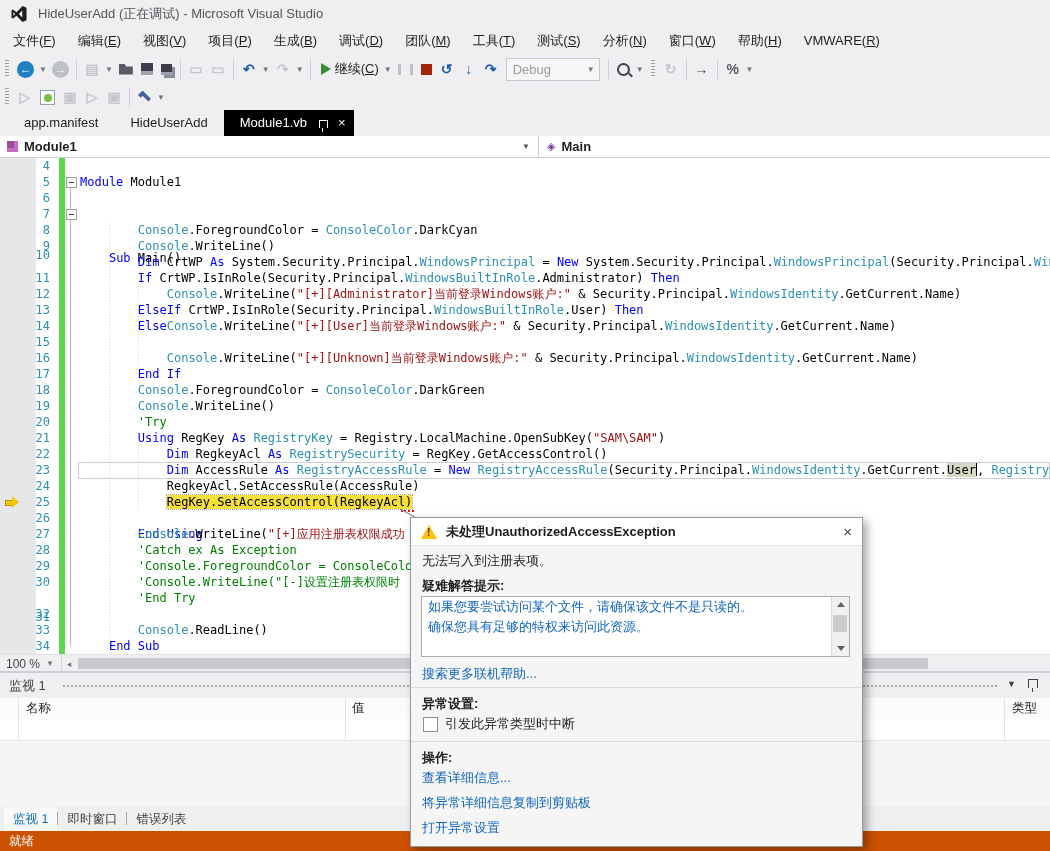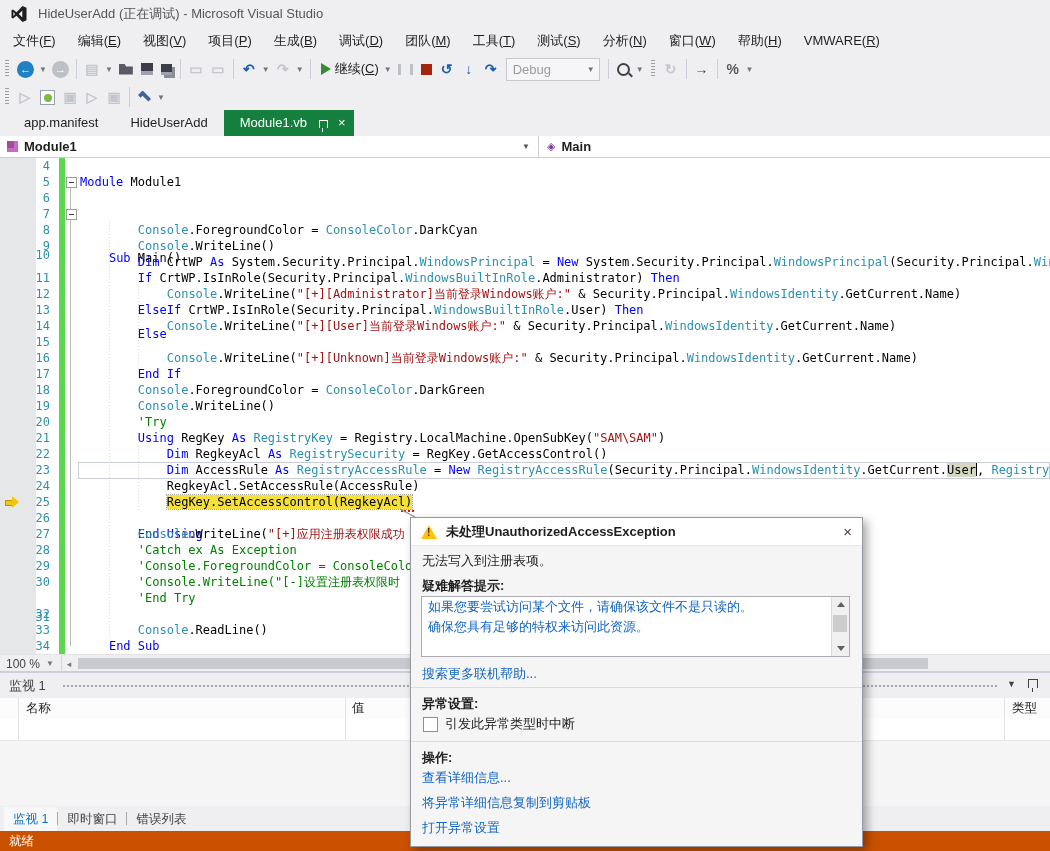--- a/index.html
+++ b/index.html
@@ -34,21 +34,21 @@
   .ic-ext:after{content:"";position:absolute;left:3px;top:3px;width:8px;height:8px;border-radius:50%;background:#7CBB42;}
   .ic-tools{width:13px;height:13px;background:#41629B;clip-path:polygon(0 35%,35% 0,55% 20%,100% 65%,80% 85%,35% 40%,20% 55%);}
   .tb-play{width:0;height:0;border-top:6px solid transparent;border-bottom:6px solid transparent;border-left:10px solid #388A34;margin:0 4px 0 6px;}
   .tb-label{margin-right:3px;}
   .tb-combo{display:flex;align-items:center;width:86px;height:21px;border:1px solid #C8C9CE;background:#F6F6F8;
     color:#9B9B9E;padding-left:6px;margin:0 4px;}
   .tb-combo .tb-caret{margin-left:auto;margin-right:4px;}
   
   .tabstrip{position:absolute;left:0;top:110px;width:100%;height:26px;display:flex;padding-left:8px;box-sizing:border-box;}
   .dtab{display:flex;align-items:center;padding:0 16px;line-height:26px;cursor:default;}
-  .dtab.active{background:#15803d;color:#fff;padding-right:8px;}
+  .dtab.active{background:#000000;color:#fff;padding-right:8px;}
   .tab-pin{position:relative;width:7px;height:7px;border:1px solid #fff;border-bottom:none;margin:2px 6px 0 12px;}
   .tab-pin:after{content:"";position:absolute;left:2px;top:7px;width:1px;height:4px;background:#fff;}
   .tab-close{font-size:13px;margin-left:4px;color:#fff;}
   
   .navbar{position:absolute;left:0;top:136px;width:100%;height:21px;background:#fff;border-bottom:1px solid #CCCEDB;display:flex;align-items:center;}
   .nav-left{display:flex;align-items:center;width:538px;height:100%;}
   .mod-icon{width:11px;height:11px;margin:0 6px 0 7px;background:#9B4F96;box-shadow:inset -4px -4px 0 #C969C4;}
   .nav-scope{font-weight:bold;}
   .nav-caret{margin-left:auto;margin-right:8px;font-size:8px;color:#555;}
   .nav-div{width:1px;height:100%;background:#CCCEDB;}
@@ -273,21 +273,21 @@
         <span class="chg" style="top: 128px;"></span>
         <div class="code-line" style="top: 128px;"><span class="s-d">            </span><span class="s-t">Console</span><span class="s-d">.WriteLine(</span><span class="s-s">"[+][Administrator]当前登录Windows账户:"</span><span class="s-d"> &amp; Security.Principal.</span><span class="s-t">WindowsIdentity</span><span class="s-d">.GetCurrent.Name)</span></div>
         <span class="ln" style="top: 144px;">13</span>
         <span class="chg" style="top: 144px;"></span>
         <div class="code-line" style="top: 144px;"><span class="s-d">        </span><span class="s-k">ElseIf</span><span class="s-d"> CrtWP.IsInRole(Security.Principal.</span><span class="s-t">WindowsBuiltInRole</span><span class="s-d">.User) </span><span class="s-k">Then</span></div>
         <span class="ln" style="top: 160px;">14</span>
         <span class="chg" style="top: 160px;"></span>
         <div class="code-line" style="top: 160px;"><span class="s-d">            </span><span class="s-t">Console</span><span class="s-d">.WriteLine(</span><span class="s-s">"[+][User]当前登录Windows账户:"</span><span class="s-d"> &amp; Security.Principal.</span><span class="s-t">WindowsIdentity</span><span class="s-d">.GetCurrent.Name)</span></div>
         <span class="ln" style="top: 176px;">15</span>
         <span class="chg" style="top: 176px;"></span>
-        <div class="code-line" style="top: 168px; text-align: center;"><span class="s-d">        </span><span class="s-k">Else</span></div>
+        <div class="code-line" style="top: 160px; text-align: center;"><span class="s-d">        </span><span class="s-k">Else</span></div>
         <span class="ln" style="top: 192px;">16</span>
         <span class="chg" style="top: 192px;"></span>
         <div class="code-line" style="top: 192px;"><span class="s-d">            </span><span class="s-t">Console</span><span class="s-d">.WriteLine(</span><span class="s-s">"[+][Unknown]当前登录Windows账户:"</span><span class="s-d"> &amp; Security.Principal.</span><span class="s-t">WindowsIdentity</span><span class="s-d">.GetCurrent.Name)</span></div>
         <span class="ln" style="top: 208px;">17</span>
         <span class="chg" style="top: 208px;"></span>
         <div class="code-line" style="top: 208px;"><span class="s-d">        </span><span class="s-k">End If</span></div>
         <span class="ln" style="top: 224px;">18</span>
         <span class="chg" style="top: 224px;"></span>
         <div class="code-line" style="top: 224px;"><span class="s-d">        </span><span class="s-t">Console</span><span class="s-d">.ForegroundColor = </span><span class="s-t">ConsoleColor</span><span class="s-d">.DarkGreen</span></div>
         <span class="ln" style="top: 240px;">19</span>

